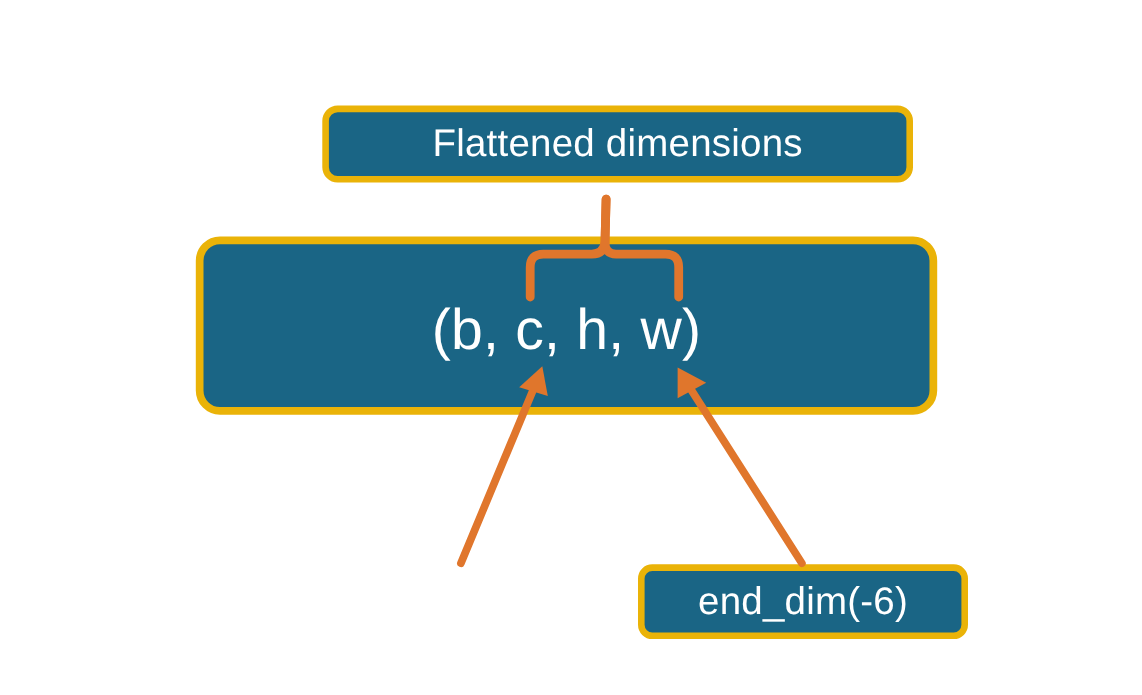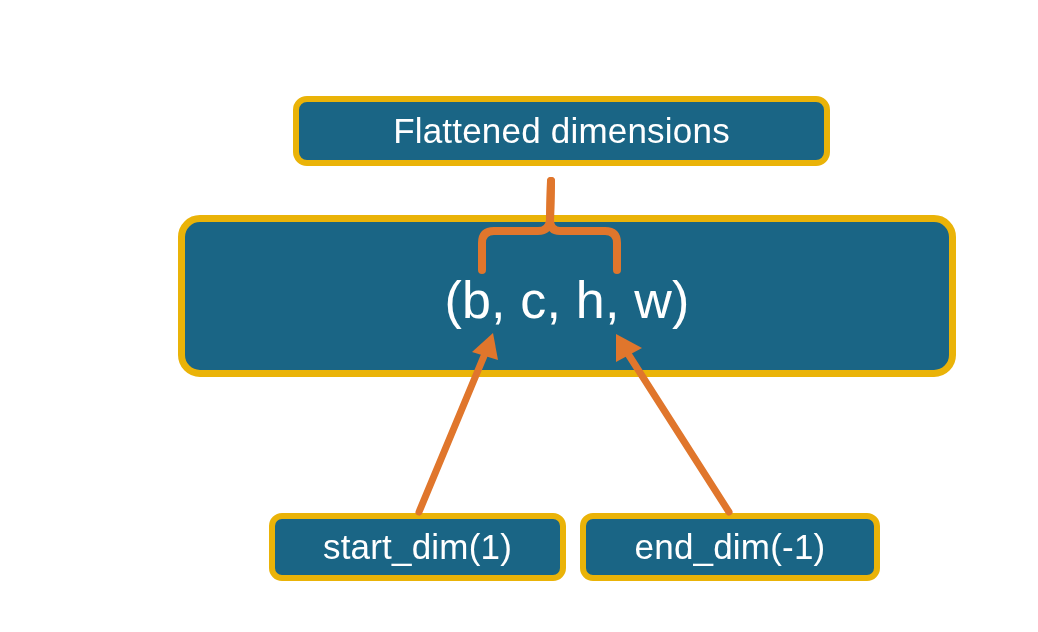--- a/index.html
+++ b/index.html
@@ -37,21 +37,21 @@
     left: 293px;
     top: 96px;
     width: 537px;
     height: 70px;
     font-size: 35px;
     border-radius: 14px;
   }
   #box-shape {
     left: 178px;
     top: 215px;
-    width: 778px;
+    width: 674px;
     height: 162px;
     border-radius: 22px;
     border-width: 7px;
   }
   #box-shape .shape-text {
     font-size: 52px;
     line-height: 1;
     position: relative;
     top: 4px;
   }
@@ -110,21 +110,18 @@
   </svg>
 
   <div class="node-box" id="box-flattened">
     <span>Flattened dimensions</span>
   </div>
 
   <div class="node-box" id="box-shape">
     <span class="shape-text">(b, c, h, w)</span>
   </div>
 
-  <div class="node-box" id="box-start-dim">
-    <span>start_dim(1)</span>
-  </div>
 
   <div class="node-box" id="box-end-dim">
-    <span>end_dim(-1)</span>
+    <span>end_dim(-6)</span>
   </div>
 
 </div>
 
 </body></html>

